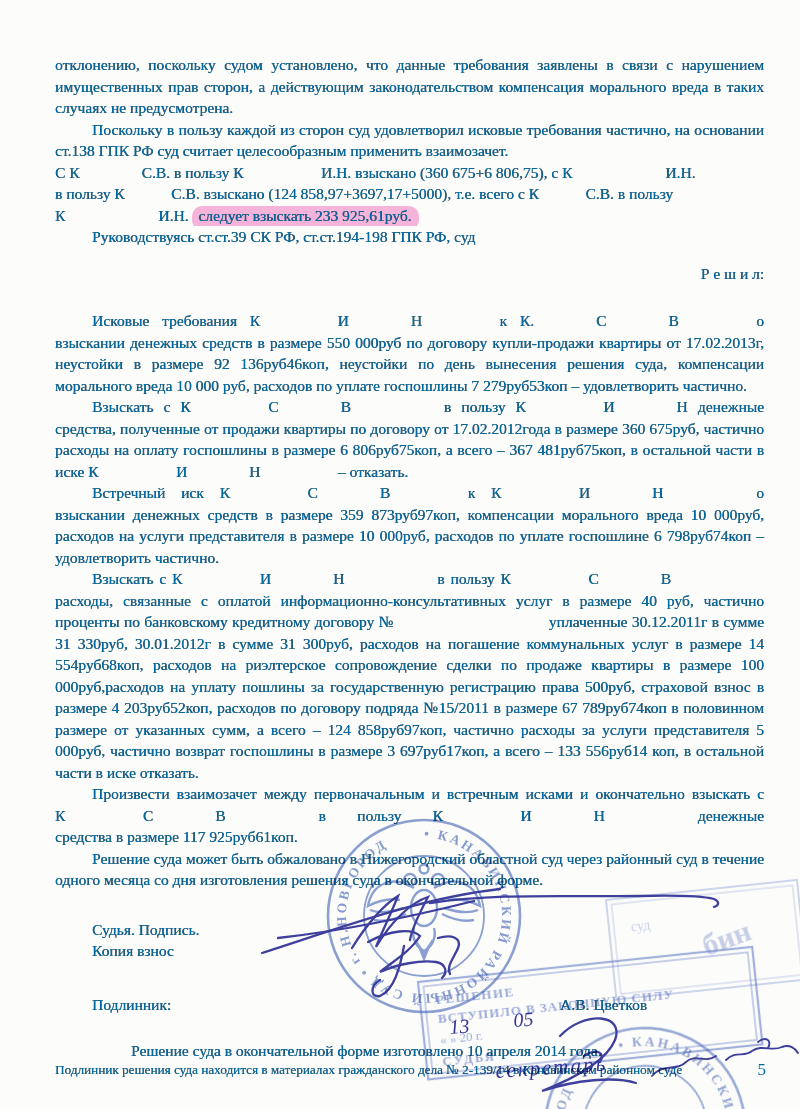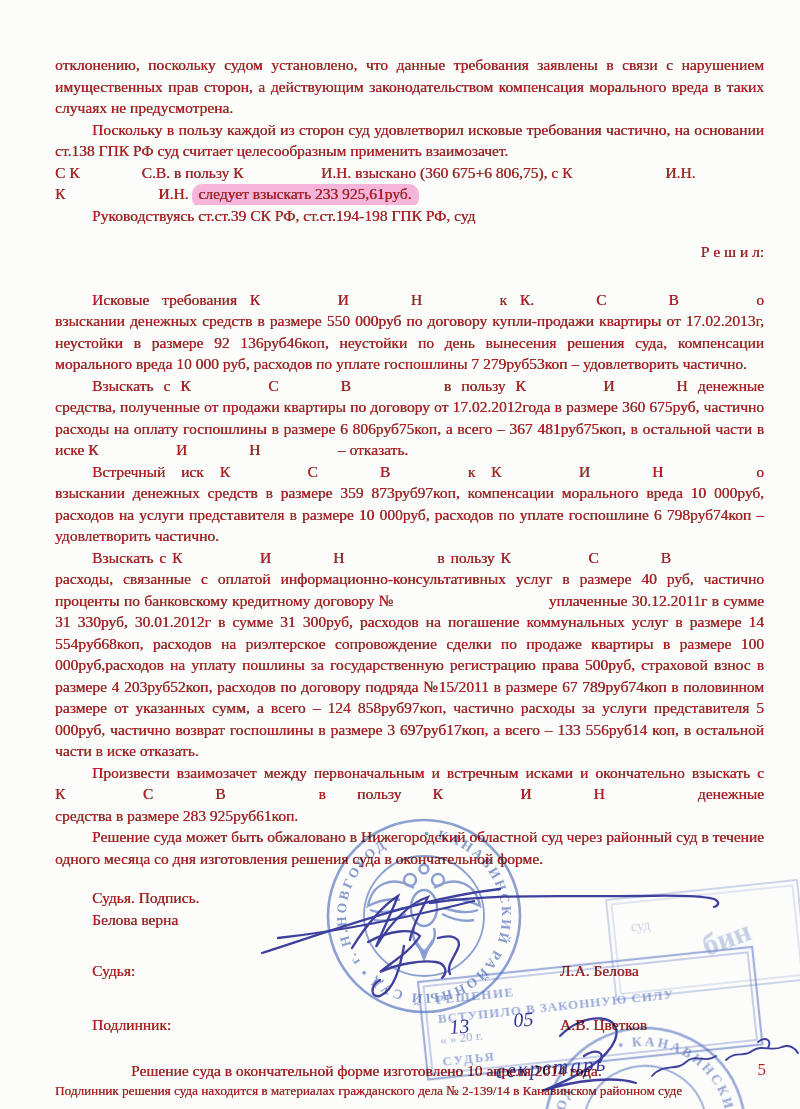--- a/index.html
+++ b/index.html
@@ -1,62 +1,59 @@
 <!DOCTYPE html>
 <html><head>
 <meta charset="utf-8">
 <style>
   html,body{margin:0;padding:0;background:#e9e9e7;}
   .page{position:relative;width:800px;height:1109px;margin:0 auto;background:#fcfcfa;overflow:hidden;
-        font-family:"Liberation Serif", serif;color:#b91c1c;}
+        font-family:"Liberation Serif", serif;color:#0369a1;}
   .doc{position:relative;z-index:1;padding:54px 36px 0 55px;font-size:15.5px;line-height:21.5px;
        text-shadow:0.35px 0.25px 0 rgba(20,20,20,.75);}
   .jst{text-align:justify;}
   .ind{text-indent:37px;}
   .line{white-space:nowrap;overflow:hidden;}
   .heading{text-align:right;margin:15px 0 26px 0;}
   .hl{background:#f6b4da;border-radius:10px;padding:1px 8px 6px 6px;}
   .sigrow{position:relative;height:22px;margin-top:30px;}
   .sigrow .lbl{margin-left:37px;}
   .sigrow .nm{position:absolute;left:505px;top:0;}
   .note1{margin-top:24px;text-indent:76px;}
   .small{font-size:13.2px;line-height:18px;text-shadow:0.25px 0.2px 0 rgba(20,20,20,.7);}
   .pagenum{position:absolute;right:34px;top:1060px;font-size:17px;z-index:1;}
   .overlay{position:absolute;inset:0;z-index:2;pointer-events:none;mix-blend-mode:multiply;}
-  .gapA{margin-top:18px;}
+  .gapA{margin-top:28px;}
 </style>
 </head>
 <body>
 
 <div class="page">
 
   <div class="doc">
     <div class="jst">отклонению, поскольку судом установлено, что данные требования заявлены в связи с нарушением имущественных прав сторон, а действующим законодательством компенсация морального вреда в таких случаях не предусмотрена.</div>
     <div class="jst ind">Поскольку в пользу каждой из сторон суд удовлетворил  исковые требования частично, на основании ст.138 ГПК РФ суд считает целесообразным применить взаимозачет.</div>
 
     <div class="line">С К    С.В. в пользу К     И.Н. взыскано (360 675+6 806,75), с К      И.Н.</div>
+    <div class="line">в пользу К   С.В. взыскано (124 858,97+3697,17+5000), т.е. всего с К   С.В. в пользу</div>
     <div class="line"><span>К      И.Н. </span><span class="hl">следует взыскать 233 925,61руб.</span></div>
     <div class="ind">Руководствуясь ст.ст.39  СК РФ, ст.ст.194-198 ГПК РФ, суд</div>
 
     <div class="heading">Р е ш и л:</div>
 
     <div class="jst ind">Исковые требования К     И    Н     к К.    С    В     о взыскании денежных средств в размере 550 000руб по договору купли-продажи квартиры от 17.02.2013г, неустойки в размере 92 136руб46коп, неустойки по день вынесения решения суда, компенсации морального вреда 10 000 руб,  расходов по уплате госпошлины 7 279руб53коп – удовлетворить частично.</div>
     <div class="jst ind">Взыскать с К     С    В      в пользу К     И    Н денежные средства, полученные от продажи квартиры по договору от 17.02.2012года в размере 360 675руб, частично расходы  на оплату госпошлины в размере  6 806руб75коп, а всего – 367 481руб75коп, в остальной части в иске К     И    Н     – отказать.</div>
     <div class="jst ind">Встречный иск К     С    В     к К     И    Н      о взыскании денежных средств в размере 359 873руб97коп, компенсации морального вреда 10 000руб, расходов на услуги представителя в размере 10 000руб, расходов по уплате госпошлине 6 798руб74коп – удовлетворить частично.</div>
     <div class="jst ind">Взыскать с К     И    Н      в пользу К     С    В      расходы, связанные с оплатой информационно-консультативных услуг в размере 40 руб, частично проценты по банковскому кредитному договору №          уплаченные 30.12.2011г в сумме 31 330руб, 30.01.2012г в сумме 31 300руб, расходов на погашение коммунальных услуг в размере 14 554руб68коп, расходов на риэлтерское сопровождение сделки по продаже квартиры в размере 100 000руб,расходов на уплату пошлины за государственную регистрацию права 500руб, страховой взнос в размере 4 203руб52коп, расходов по договору подряда №15/2011 в размере 67 789руб74коп в половинном размере от указанных сумм, а всего – 124 858руб97коп, частично расходы за услуги представителя 5 000руб, частично возврат госпошлины в размере 3 697руб17коп, а всего – 133 556руб14 коп, в остальной части в иске отказать.</div>
-    <div class="jst ind">Произвести взаимозачет между первоначальным и встречным исками и окончательно взыскать с К     С    В      в пользу К     И    Н      денежные средства в размере 283 925руб61коп.</div>
+    <div class="jst ind">Произвести взаимозачет между первоначальным и встречным исками и окончательно взыскать с К     С    В      в пользу К     И    Н      денежные средства в размере 117 925руб61коп.</div>
     <div class="jst ind">Решение суда может быть обжаловано в Нижегородский областной суд через районный суд в течение одного месяца со дня изготовления решения суда в окончательной форме.</div>
 
     <div class="ind gapA">Судья. Подпись.</div>
-    <div class="ind">Белова верна</div>
+    <div class="ind">Копия взнос</div>
 
-    <div class="sigrow">
-      <span class="lbl">Судья:</span>
-      <span class="nm">Л.А. Белова</span>
-    </div>
     <div class="sigrow" style="margin-top:32px;">
       <span class="lbl">Подлинник:</span>
       <span class="nm">А.В. Цветков</span>
     </div>
 
     <div class="note1">Решение суда в окончательной форме изготовлено 10 апреля 2014 года.</div>
     <div class="small">Подлинник решения суда находится в материалах гражданского дела № 2-139/14 в Канавинском районном суде</div>
 
   </div>
 

